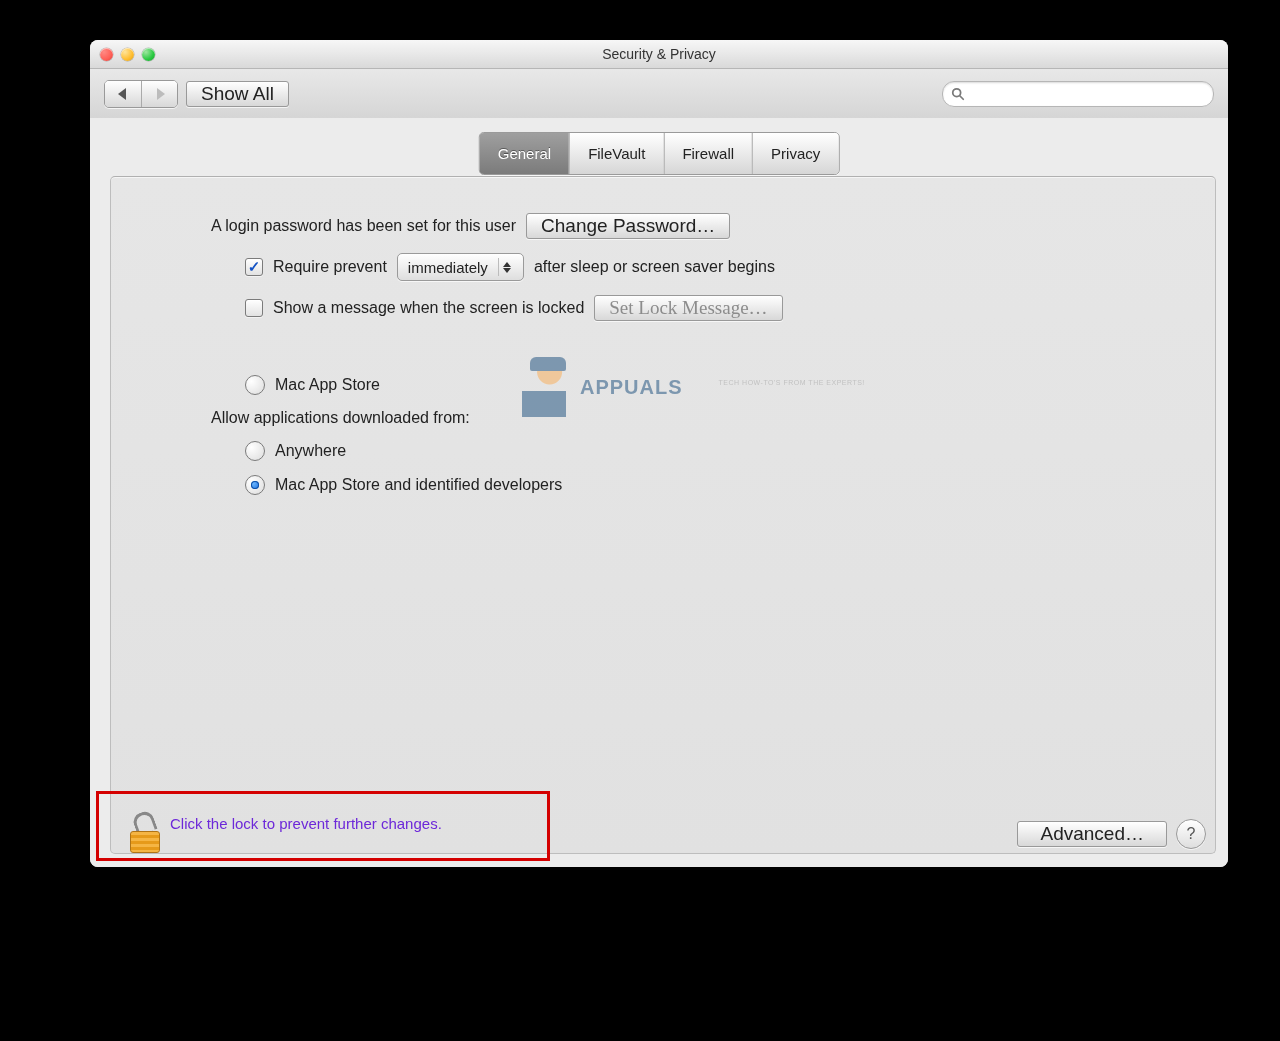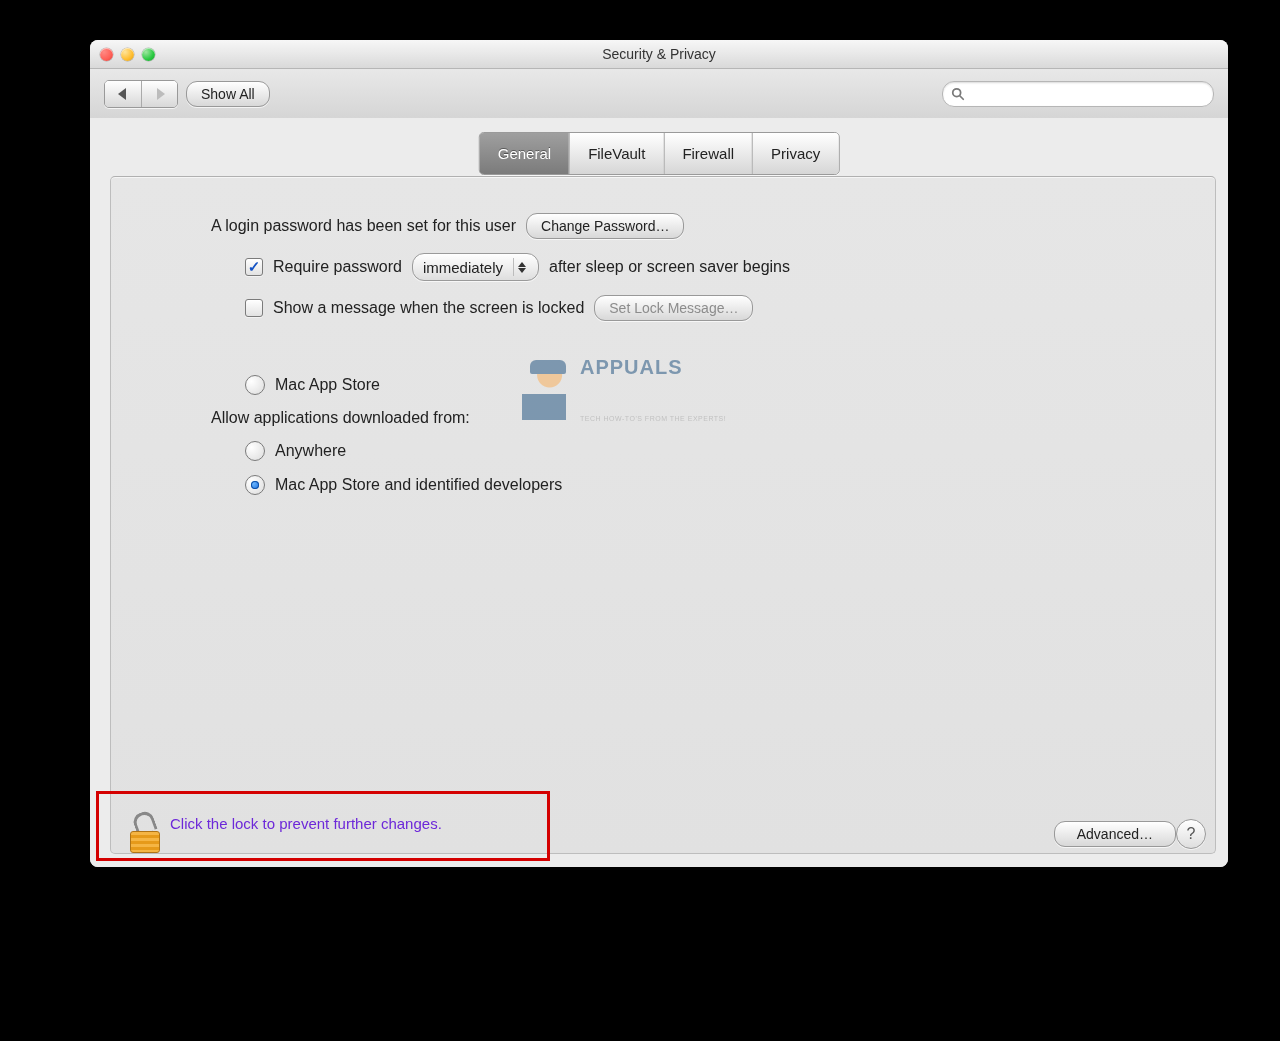--- a/index.html
+++ b/index.html
@@ -81,29 +81,29 @@
     display: flex; align-items:center; justify-content:center;
   }
   .navseg button + button { border-left: 1px solid #aaa; }
   .navseg svg { fill: #555; }
   .navseg button:last-child svg { fill: #bcbcbc; }
 
   .btn {
     height: 26px;
     padding: 0 14px;
     border: 1px solid #999;
-    border-radius: 11px;
+    border-radius: 3px;
     background: linear-gradient(#ffffff,#d8d8d8);
     box-shadow: 0 1px 0 rgba(255,255,255,0.7);
-    font-size: 14px;
+    font-size: 19px;
     color: #222;
     cursor: default;
     white-space: nowrap;
   }
-  .btn.disabled { color:#8c8c8c; }
+  .btn.disabled { color:#8c8c8c;font-family:Liberation Serif, serif; }
 
   .searchwrap {
     margin-left: auto;
     width: 254px;
     height: 24px;
     border: 1px solid #b6b6b6;
     border-radius: 12px;
     background: #fff;
     display: flex;
     align-items: center;
@@ -183,21 +183,21 @@
     font-size: 15px;
     line-height: 12px;
     margin-top: -1px;
   }
 
   
   .select {
     display: inline-flex; align-items: center;
     height: 26px;
     border: 1px solid #9a9a9a;
-    border-radius: 12px;
+    border-radius: 5px;
     background: linear-gradient(#ffffff,#dedede);
     padding: 0 6px 0 10px;
     font-size: 15px;
     box-shadow: 0 1px 0 rgba(255,255,255,0.7);
     cursor: default;
   }
   .select .stepper {
     width: 14px; height: 18px;
     margin-left: 10px;
     border-left: 1px solid #bcbcbc;
@@ -238,21 +238,21 @@
       radial-gradient(circle at 60% 25%, #f1c38f 0 12px, transparent 13px),
       linear-gradient(#6b8aa6 0 0) bottom/44px 26px no-repeat;
     border-radius:4px;
     position:relative;
   }
   .watermark .guy::before{
     content:"";position:absolute;left:14px;top:0;width:36px;height:14px;background:#6b8aa6;border-radius:6px 6px 2px 2px;
   }
   .watermark .txt {
     font-family: sans-serif;
-    display:flex; flex-direction:column; line-height:1;gap:36px;
+    display:flex; flex-direction:row; line-height:1;gap:36px;
   }
   .watermark .brand { font-size:20px; font-weight:700; color:#6b8aa6; letter-spacing:1px;}
   .watermark .tag   { font-size:7px; color:#bbb; letter-spacing:0.5px; margin-top:2px;}
 
   
   .footer {
     position: absolute;
     left: 0; right:0; bottom: 0;
     height: 66px;
     display: flex;
@@ -292,21 +292,21 @@
     width:15px; height:18px;
     border:3px solid #888; border-bottom:none;
     border-radius: 10px 10px 0 0;
     transform-origin: left bottom;
     transform: rotate(-20deg);
   }
   .footer-right {
     margin-left: auto;
     display: flex;
     align-items: center;
-    gap: 0;
+    gap: 9px;
   }
   .helpbtn {
     width: 28px; height:28px;
     border-radius: 50%;
     border:1px solid #9a9a9a;
     background: linear-gradient(#ffffff,#dedede);
     display:flex;align-items:center;justify-content:center;
     font-size: 16px; color:#555;
     box-shadow: 0 1px 0 rgba(255,255,255,0.7);
     cursor: default;
@@ -361,21 +361,21 @@
 
     <div class="well">
 
       <div class="row">
         <span>A login password has been set for this user</span>
         <button class="btn">Change Password…</button>
       </div>
 
       <div class="row indent">
         <span class="cb checked"></span>
-        <span>Require password</span>
+        <span>Require prevent</span>
         <span class="select">
           <span>immediately</span>
           <span class="stepper">
             <span class="triup"></span>
               <span class="tridown"></span>
           </span>
         </span>
         <span>after sleep or screen saver begins</span>
       </div>
 

